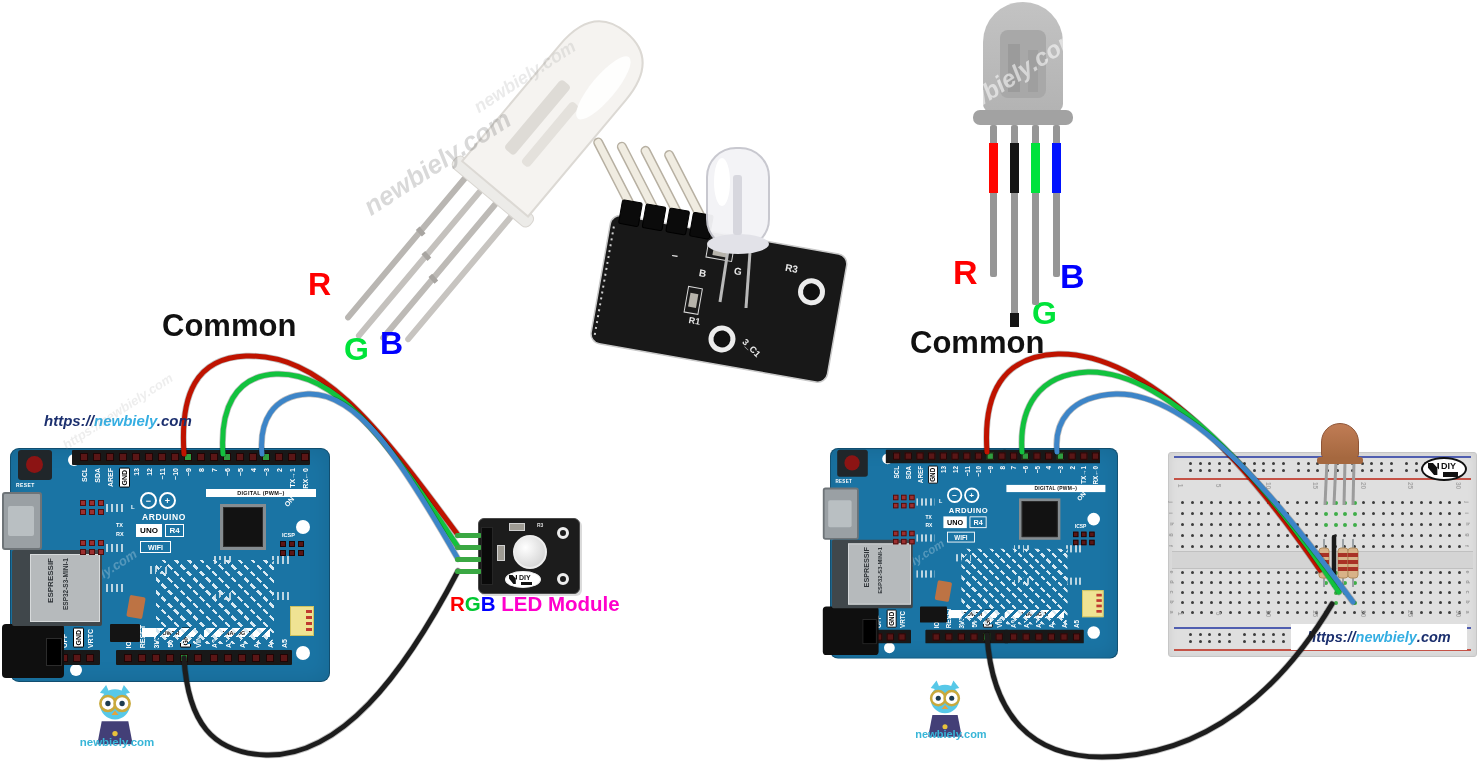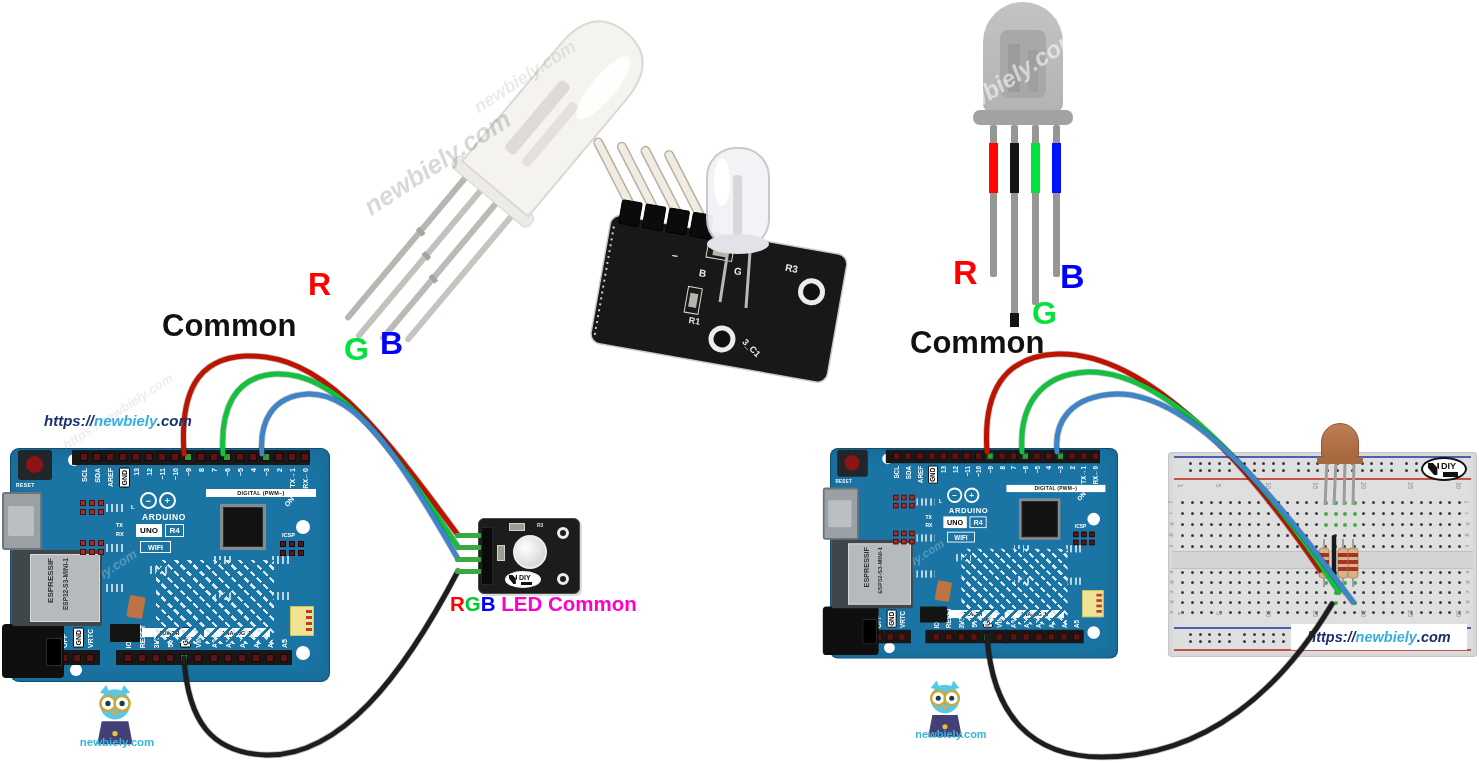--- a/index.html
+++ b/index.html
@@ -890,21 +890,21 @@
       <div style="position: absolute; left: 910px; top: 327px; font: bold 31px / 1 &quot;Liberation Sans&quot;, sans-serif; color: rgb(17, 17, 17);">Common</div>
       <div style="position: absolute; left: 990px; top: 125px; width: 7px; height: 152px; background: rgb(150, 150, 150); border-radius: 2px; z-index: 1;"></div>
       <div style="position: absolute; left: 989px; top: 143px; width: 9px; height: 50px; z-index: 2; background: rgb(255, 6, 0);"></div>
       <div style="position: absolute; left: 1011px; top: 125px; width: 7px; height: 200px; background: rgb(150, 150, 150); border-radius: 2px; z-index: 1;"></div>
       <div style="position: absolute; left: 1010px; top: 143px; width: 9px; height: 50px; z-index: 2; background: rgb(20, 20, 20);"></div>
       <div style="position: absolute; left: 1032px; top: 125px; width: 7px; height: 180px; background: rgb(150, 150, 150); border-radius: 2px; z-index: 1;"></div>
       <div style="position: absolute; left: 1031px; top: 143px; width: 9px; height: 50px; z-index: 2; background: rgb(0, 226, 60);"></div>
       <div style="position: absolute; left: 1053px; top: 125px; width: 7px; height: 152px; background: rgb(150, 150, 150); border-radius: 2px; z-index: 1;"></div>
       <div style="position: absolute; left: 1052px; top: 143px; width: 9px; height: 50px; z-index: 2; background: rgb(0, 18, 255);"></div>
       <div style="position: absolute; left: 1010px; top: 313px; width: 9px; height: 14px; background: rgb(20, 20, 20); z-index: 2;"></div>
-      <div style="position: absolute; left: 450px; top: 592px; font: bold 20.5px &quot;Liberation Sans&quot;, sans-serif; white-space: nowrap; z-index: 7;"><span style="color: rgb(255, 0, 0);">R</span><span style="color: rgb(0, 200, 50);">G</span><span style="color: rgb(0, 0, 255);">B</span><span style="color: rgb(255, 0, 204);"> LED Common</span></div>
+      <div style="position: absolute; left: 450px; top: 592px; font: bold 20.5px &quot;Liberation Sans&quot;, sans-serif; white-space: nowrap; z-index: 7;"><span style="color: rgb(255, 0, 0);">R</span><span style="color: rgb(0, 200, 50);">G</span><span style="color: rgb(0, 0, 255);">B</span><span style="color: rgb(255, 0, 204);"> LED Module</span></div>
       <div style="position: absolute; left: 44px; top: 412px; font: italic bold 15px &quot;Liberation Sans&quot;, sans-serif; white-space: nowrap; z-index: 7;"><span style="color: rgb(27, 47, 110);">https://</span><span style="color: rgb(53, 174, 226);">newbiely</span><span style="color: rgb(27, 47, 110);">.com</span></div>
       <div style="position: absolute; left: 86px; top: 684px; z-index: 3;"><svg width="58" height="62" viewBox="0 0 64 70">
     <polygon points="15,10 22,1 27,13" fill="#57c8e8"></polygon>
     <polygon points="49,10 42,1 37,13" fill="#57c8e8"></polygon>
     <circle cx="32" cy="23" r="17" fill="#57c8e8"></circle>
     <circle cx="24" cy="22" r="8.5" fill="#fff" stroke="#c9a93c" stroke-width="3"></circle>
     <circle cx="40" cy="22" r="8.5" fill="#fff" stroke="#c9a93c" stroke-width="3"></circle>
     <circle cx="24" cy="22" r="3" fill="#1d3c50"></circle>
     <circle cx="40" cy="22" r="3" fill="#1d3c50"></circle>
     <polygon points="32,30 28,35 36,35" fill="#e8a23c"></polygon>

